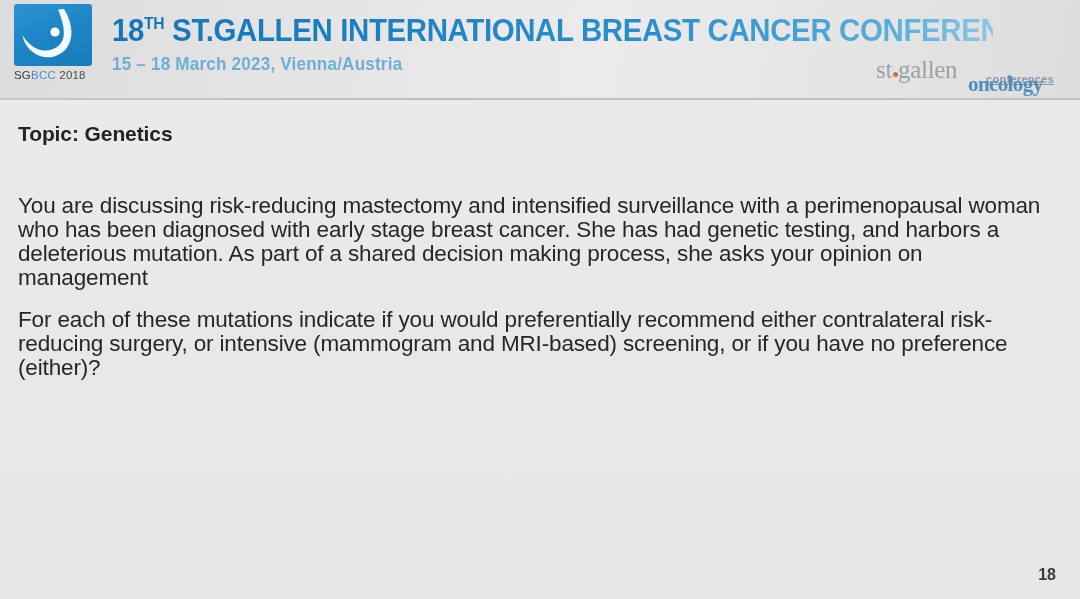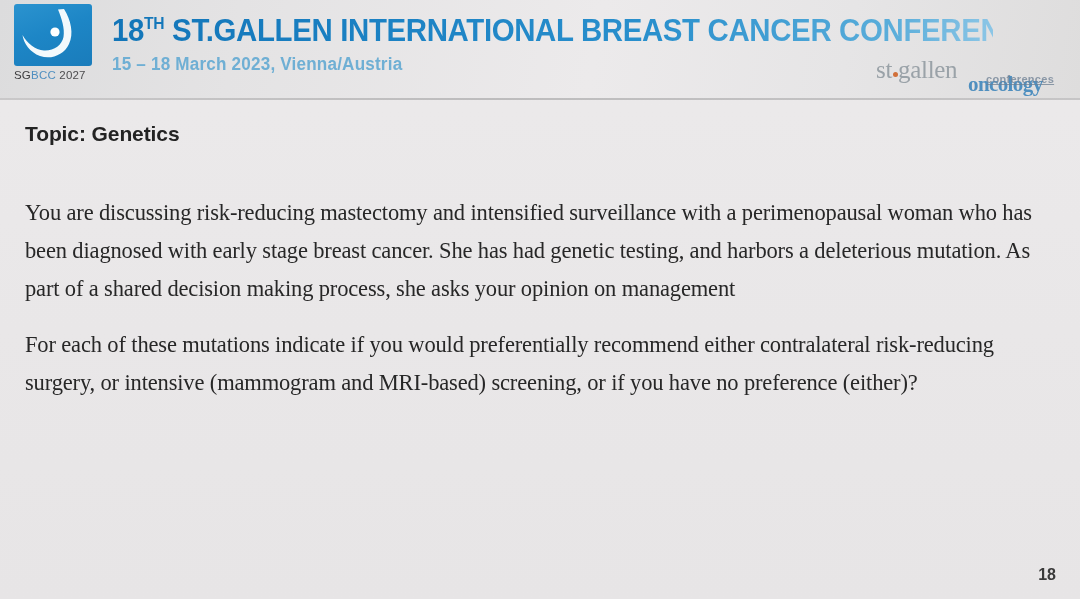--- a/index.html
+++ b/index.html
@@ -157,44 +157,44 @@
     font-weight: bold;
     letter-spacing: 0.3px;
     opacity: 0.75;
     white-space: nowrap;
     text-decoration: underline;
   }
 
   
   .body-area {
     position: relative;
-    padding: 16px 24px 0 24px;
+    padding: 16px 24px 0 17px;
     height: 499px;
   }
 
   .topic-line {
     font-family: "Liberation Sans", sans-serif;
     font-weight: bold;
     font-size: 21px;
     color: #232323;
     letter-spacing: -0.1px;
     margin-top: 6px;
     margin-left: 1px;
   }
 
   .q-block {
     margin-top: 48px;
     margin-left: 1px;
     max-width: 1032px;
   }
 
   .q-para {
-    font-family: Liberation Serif, serif;
+    font-family: Liberation Sans, sans-serif;
     font-size: 22.5px;
-    line-height: 38px;
+    line-height: 24px;
     color: #272727;
     letter-spacing: -0.15px;
   }
 
   .q-para + .q-para { margin-top: 18px; }
 
   .page-number {
     position: absolute;
     right: 24px;
     bottom: 15px;
@@ -212,21 +212,21 @@
   <div class="header">
 
     <div class="logo-block">
       <div class="logo-mark">
         <svg class="logo-swirl" viewBox="0 0 78 62">
           <path d="M50 5 C 57 16, 60 30, 55 40 C 50 51, 37 56, 26 52 C 16 48.5, 9.5 39, 8.5 31 C 13 39, 21 46, 30 46.5 C 40 47, 48 41, 49.5 33 C 51 24.5, 47.5 14, 44 5.5 Z" fill="#ffffff" opacity="0.95"></path>
           <circle cx="41" cy="28" r="4.6" fill="#ffffff"></circle>
         </svg>
       </div>
       <div class="logo-caption">
-        <span class="sg">SG</span><span class="bcc">BCC</span><span class="yr"> 2027</span>
+        <span class="sg">SG</span><span class="bcc">BCC</span><span class="yr"> 2018</span>
       </div>
     </div>
 
     <div class="title-wrap">
       <div class="conf-title"><span>18</span><sup>TH</sup><span> ST.GALLEN INTERNATIONAL BREAST CANCER CONFERENCE 2023</span></div>
       <div class="conf-dates">15 – 18 March 2023, Vienna/Austria</div>
     </div>
 
     <div class="org-logo">
       <div class="org-line-a">st gallen</div>

